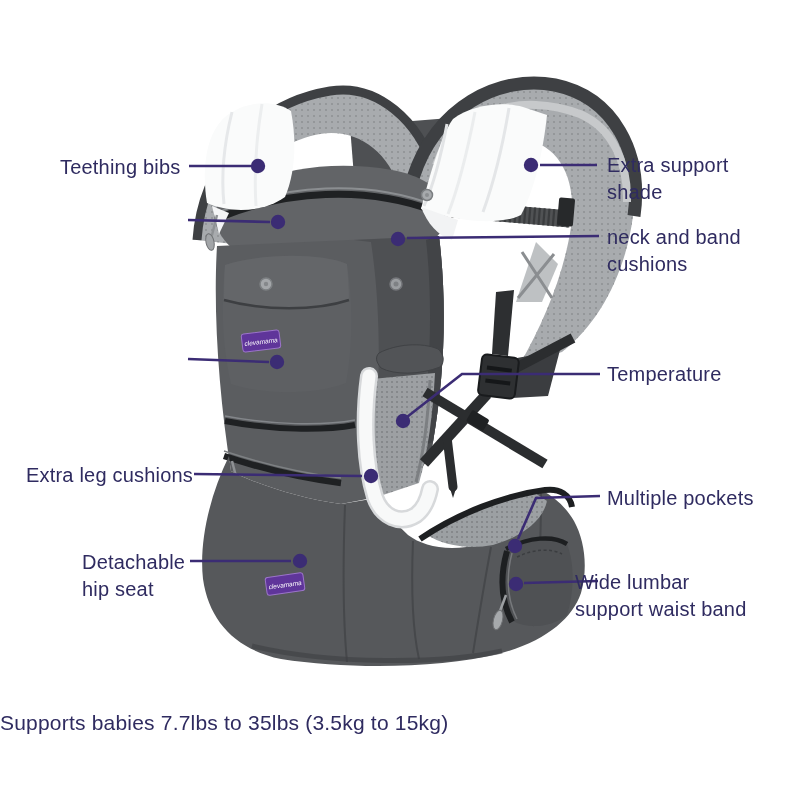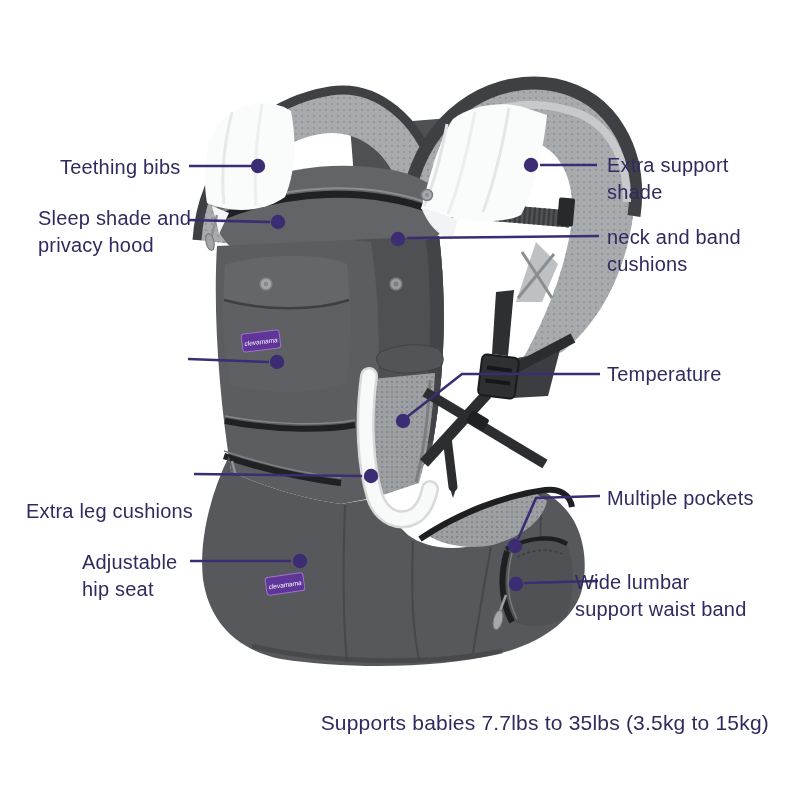--- a/index.html
+++ b/index.html
@@ -2,27 +2,27 @@
 <html><head>
 <meta charset="utf-8">
 <style>
   html,body{margin:0;padding:0;background:#fff;}
   .stage{position:relative;width:800px;height:800px;background:#ffffff;overflow:hidden;
          font-family:"Liberation Sans",sans-serif;}
   .stage svg{position:absolute;left:0;top:0;}
   .lbl{position:absolute;font-size:20px;line-height:27px;color:#2f2b60;
        letter-spacing:.2px;white-space:nowrap;}
   .lbl .ln{display:block;}
-  .caption{position:absolute;left:0;top:711px;width:769px;text-align:right;
+  .caption{position:absolute;left:0;top:711px;width:769px;text-align:left;
            font-size:21px;color:#2f2b60;letter-spacing:.2px;}
   
   .l1{left:60px;top:154px;}
   .l2{left:38px;top:205px;}
   .l3{left:33px;top:345px;}
-  .l4{left:26px;top:462px;margin-top:36px;}
+  .l4{left:26px;top:462px;}
   .l5{left:82px;top:549px;}
   
   .r1{left:607px;top:152px;}
   .r2{left:607px;top:224px;}
   .r3{left:607px;top:361px;}
   .r4{left:607px;top:485px;}
   .r5{left:575px;top:569px;}
 </style>
 </head>
 <body>
@@ -219,29 +219,25 @@
     <g>
           <path d="M598,581 L524,583" fill="none"></path>
           <circle cx="516" cy="584" r="7.2" stroke="none"></circle>
         </g>
   </g>
 </svg>
 
   <div class="lbl l1">
     <span class="ln">Teething bibs</span>
   </div>
-  <div class="lbl l2">
-    <span class="ln">Sleep shade and</span>
-    <span class="ln">privacy hood</span>
-  </div>
   <div class="lbl l4">
     <span class="ln">Extra leg cushions</span>
   </div>
   <div class="lbl l5">
-    <span class="ln">Adjustable</span>
+    <span class="ln">Detachable</span>
     <span class="ln">hip seat</span>
   </div>
 
   <div class="lbl r1">
     <span class="ln">Extra support</span>
     <span class="ln">shade</span>
   </div>
   <div class="lbl r2">
     <span class="ln">neck and band</span>
     <span class="ln">cushions</span>

